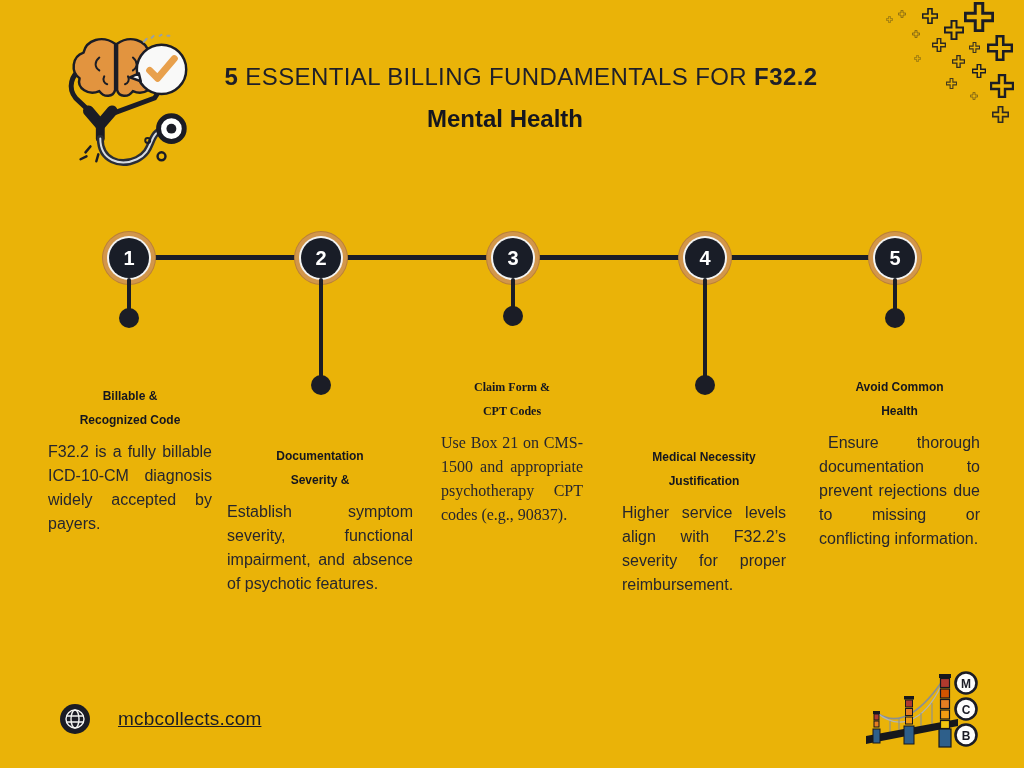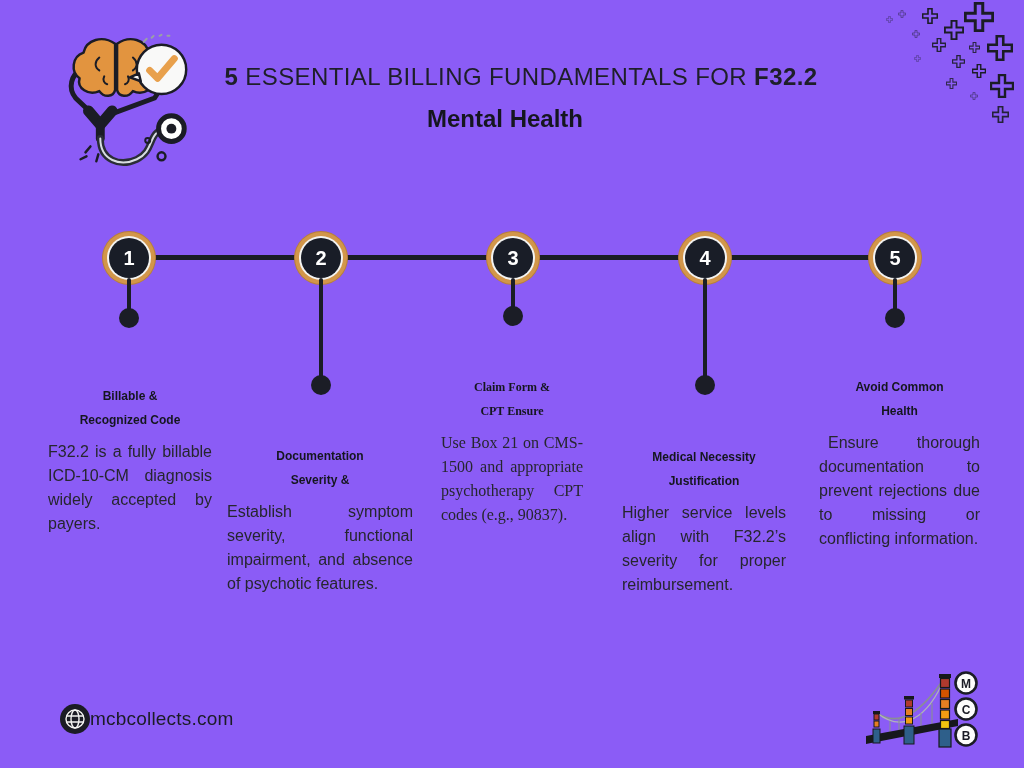--- a/index.html
+++ b/index.html
@@ -1,20 +1,20 @@
 <!DOCTYPE html>
 <html><head>
 <meta charset="utf-8">
 <style>
   * { margin:0; padding:0; box-sizing:border-box; }
   html,body { width:1024px; height:768px; }
   body { font-family:"Liberation Sans", sans-serif; }
   .canvas {
     position:relative; width:1024px; height:768px;
-    background:#8b5cf6; overflow:hidden;
+    background:#eab308; overflow:hidden;
   }
 
   
   .title {
     position:absolute; top:63px; left:160px; width:722px;
     text-align:center; font-size:24px; font-weight:500;
     letter-spacing:.4px; color:#1e1f29;
   }
   .title .bold { font-weight:800; }
   .subtitle {
@@ -58,21 +58,21 @@
   .col1 { left:48px;  top:384px; width:164px; }
   .col2 { left:227px; top:444px; width:186px; }
   .col3 { left:441px; top:375px; width:142px;font-family:Liberation Serif, serif; }
   .col4 { left:622px; top:445px; width:164px; }
   .col5 { left:819px; top:375px; width:161px; }
   .col5 p { text-indent:9px; }
 
   
   .website {
     position:absolute; left:60px; top:704px; display:flex;
-    align-items:center; gap:0; color:#1b1c25;
+    align-items:center; gap:28px; color:#1b1c25;text-decoration:underline;
   }
   .website .txt { font-size:19px; letter-spacing:.2px; }
   .logo { position:absolute; left:866px; top:663px; }
 </style>
 </head>
 <body>
 
 <div class="canvas">
 
   <svg class="hero-icon" width="158" height="158" viewBox="0 0 160 160">
@@ -183,21 +183,21 @@
     <div class="hd">
       <span>Documentation</span>
       <span>Severity &amp;</span>
     </div>
     <p>Establish symptom severity, functional impairment, and absence of psychotic features.</p>
   </div>
 
   <div class="col col3">
     <div class="hd">
       <span>Claim Form &amp;</span>
-      <span>CPT Ensure</span>
+      <span>CPT Codes</span>
     </div>
     <p>Use Box 21 on CMS-1500 and appropriate psychotherapy CPT codes (e.g., 90837).</p>
   </div>
 
   <div class="col col4">
     <div class="hd">
       <span>Medical Necessity</span>
       <span>Justification</span>
     </div>
     <p>Higher service levels align with F32.2’s severity for proper reimbursement.</p>

